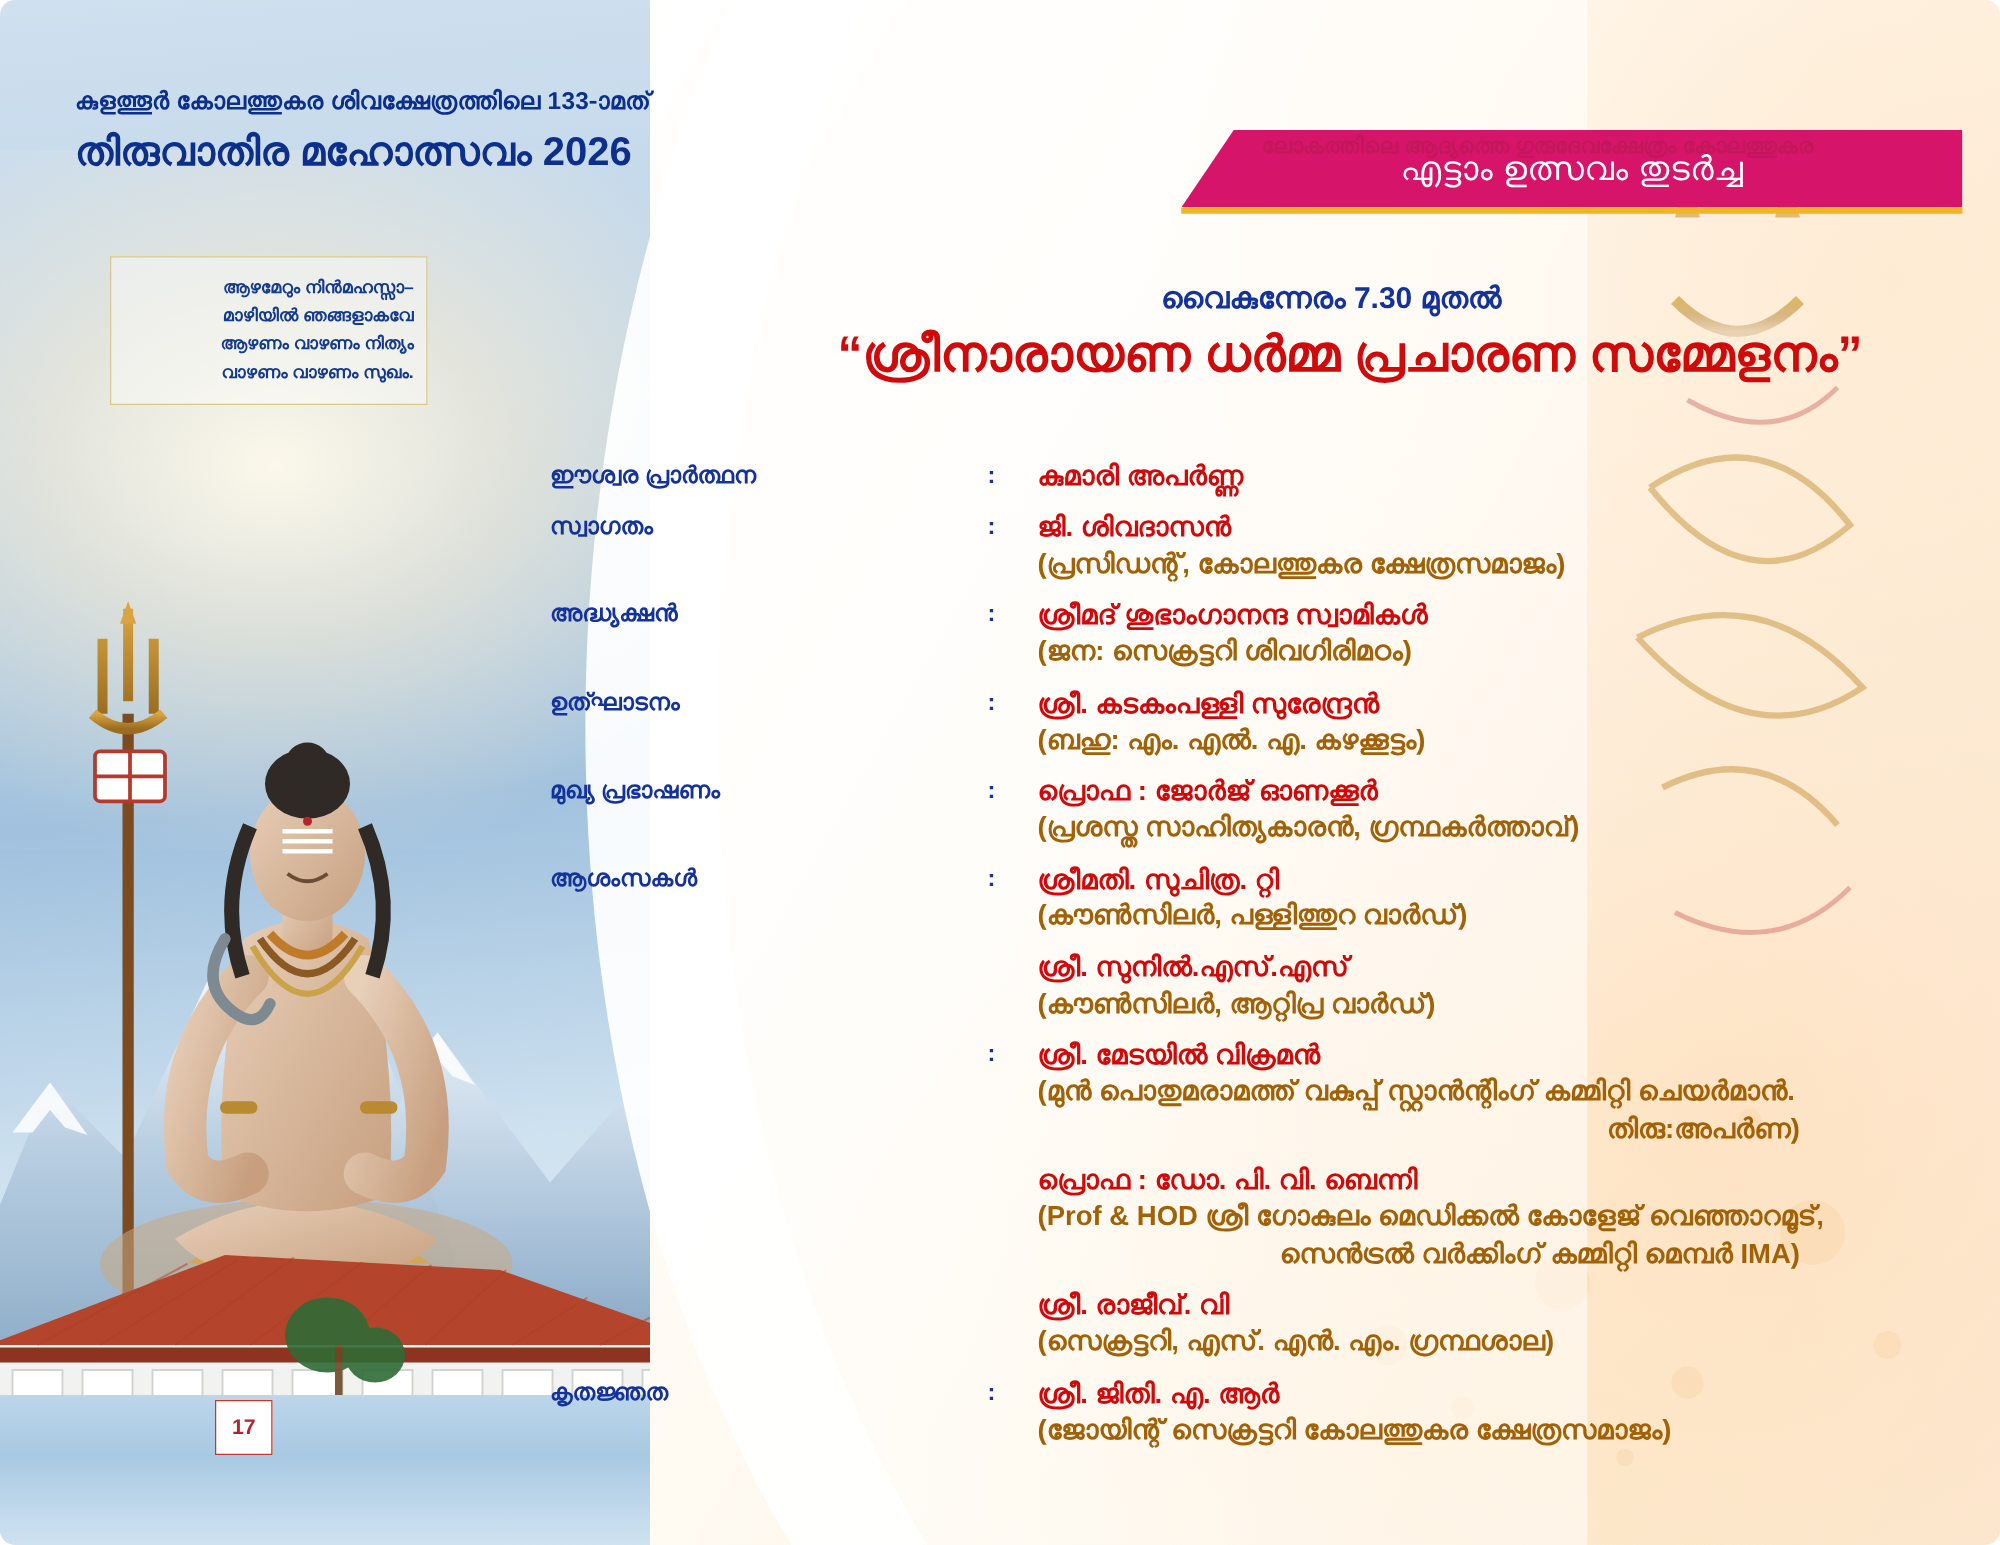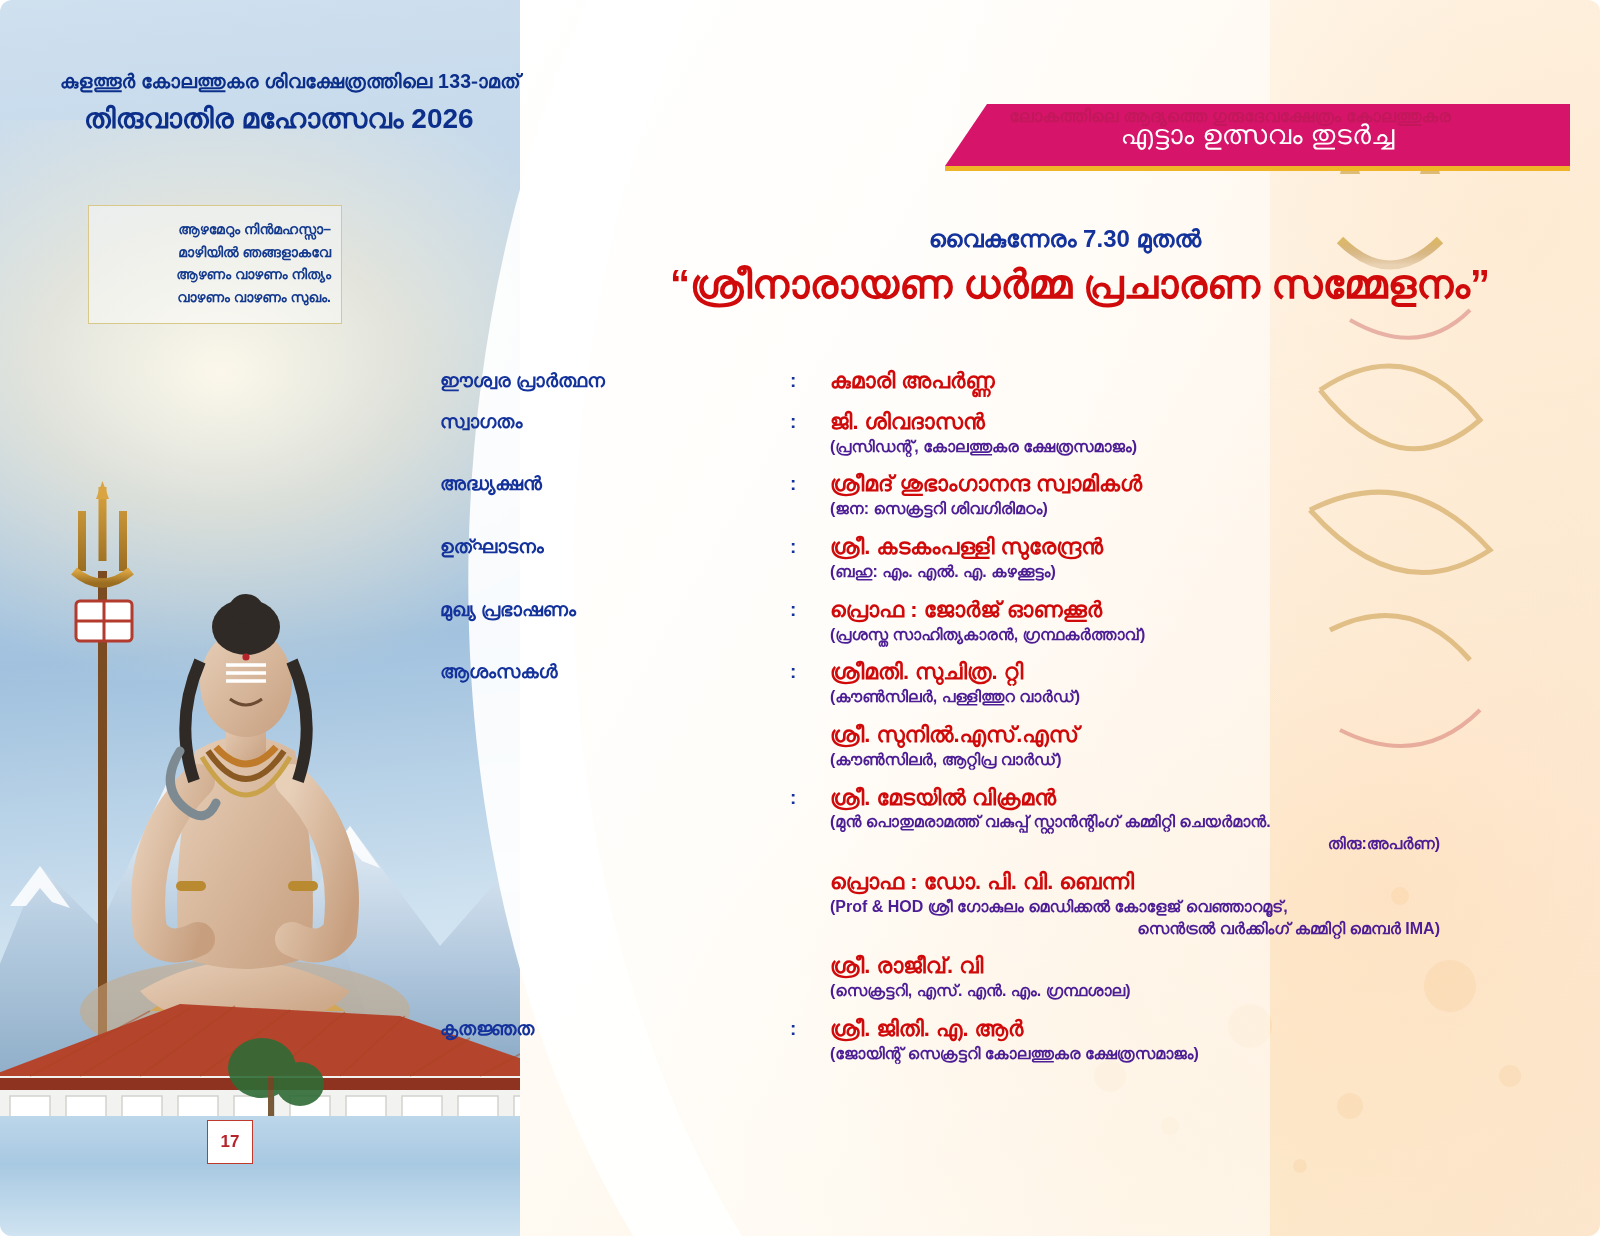--- a/index.html
+++ b/index.html
@@ -119,25 +119,24 @@
   }
   .title-line1 {
     font-size: 19.5px;
     font-weight: bold;
     color: #0b2f8a;
     letter-spacing: .2px;
     white-space: nowrap;
   }
   .title-line2 {
     margin-top: 10px;
-    font-size: 28px;
+    font-size: 32px;
     font-weight: bold;
     color: #0b2f8a;
     white-space: nowrap;
-    margin-left: 24px;
   }
   .verse-box {
     position: absolute;
     left: 88px;
     top: 205px;
     width: 232px;
     padding: 12px 10px 14px;
     border: 1.6px solid #d8c98a;
     background: rgba(255,255,255,0.42);
     text-align: right;
@@ -157,21 +156,20 @@
     height: 42px;
     border: 1.6px solid #c0392b;
     background: #ffffff;
     color: #b5232b;
     font-size: 17px;
     font-weight: bold;
     display: flex;
     align-items: center;
     justify-content: center;
     z-index: 25;
-    margin-left: 35px;
   }
 
   
   .kicker {
     position: absolute;
     left: 900px;
     top: 62px;
     width: 660px;
     text-align: center;
     font-size: 17.5px;
@@ -271,23 +269,23 @@
   .value {
     flex: 1 1 auto;
   }
   .name {
     font-size: 22px;
     font-weight: bold;
     color: #d00a0a;
     line-height: 1.22;
   }
   .sub {
-    font-size: 16px;
-    font-weight: bold;
-    color: #4c1d95;
+    font-size: 22px;
+    font-weight: bold;
+    color: #a16207;
     line-height: 1.3;
     margin-top: 1px;
   }
   .sub.right {
     text-align: right;
     width: 610px;
   }
   .sub-item { margin-top: 14px; }
 </style>
 </head>

